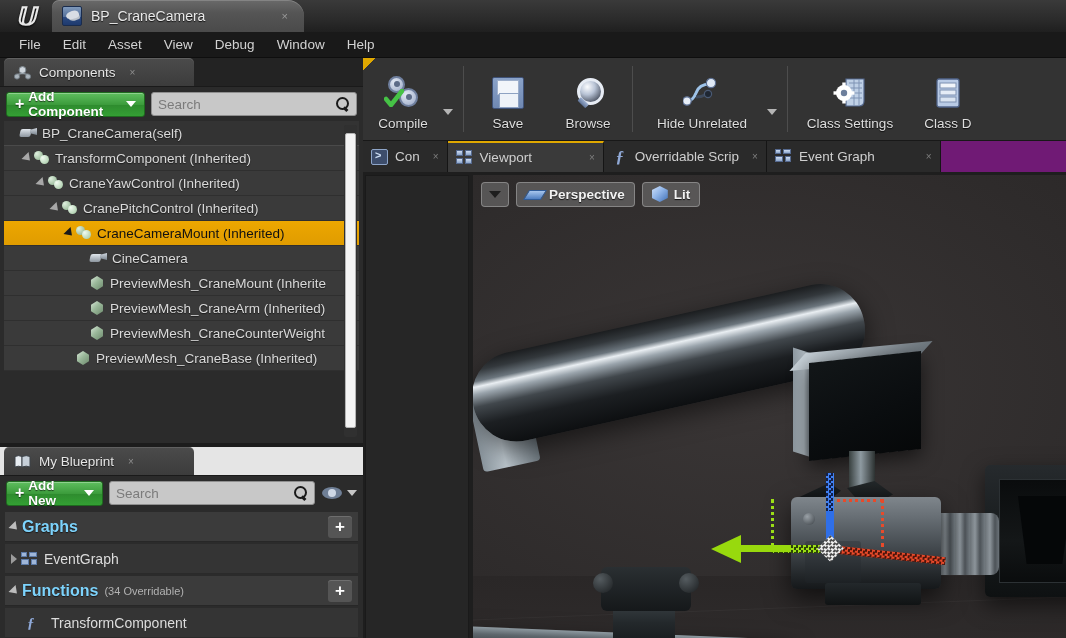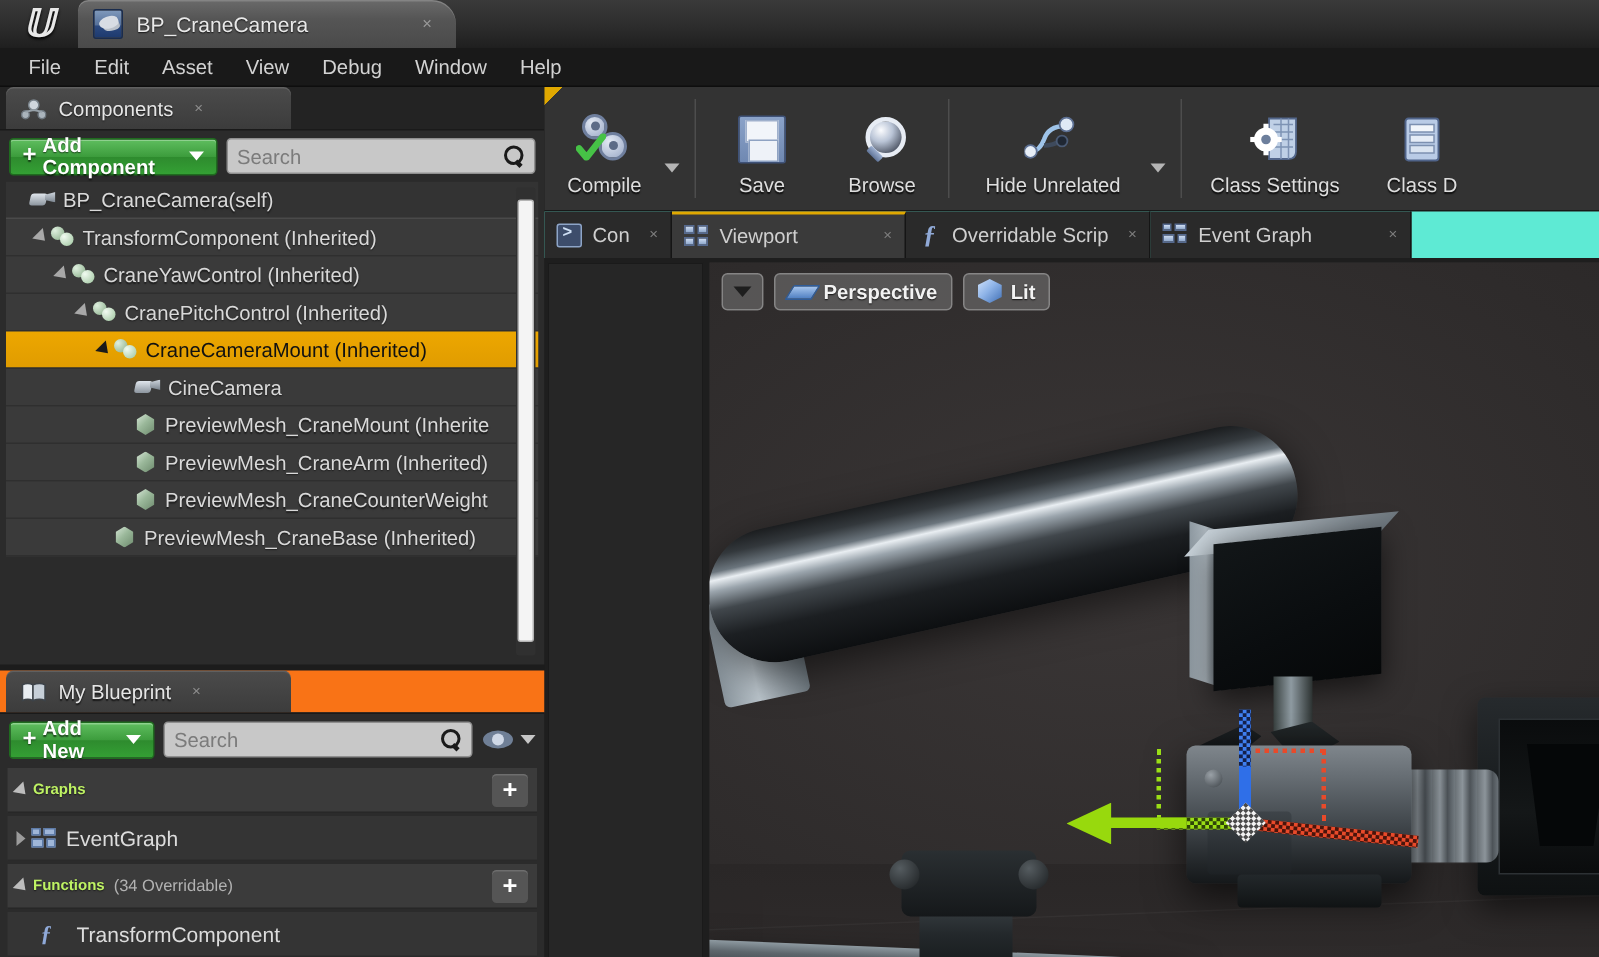--- a/index.html
+++ b/index.html
@@ -197,21 +197,21 @@
     background: #303030; border-radius: 2px;
   }
   .comp-scroll-thumb {
     position: absolute; left: 1px; top: 8px; width: 11px; height: 295px;
     background: #f4f4f4; border: 1px solid #b4b4b4; border-radius: 2px;
   }
 
   
   .mb-tabstrip {
     position: absolute; left: 0; top: 389px; width: 363px; height: 28px;
-    background: #f97316;
+    background: #e5e5e5;
   }
   .mb-panel {
     position: absolute; left: 0; top: 417px; width: 363px; height: 221px;
     background: #2b2b2b; border-top: 1px solid #1a1a1a;
   }
   .mb-toolbar {
     position: absolute; left: 0; top: 0; width: 100%; height: 34px;
     display: flex; align-items: center; padding: 0 6px;
   }
   .eye-icon {
@@ -230,21 +230,21 @@
     border-right: 5px solid transparent; border-top: 6px solid #c6c6c6;
     margin-left: 5px; flex: 0 0 auto;
   }
 
   .mb-list { position: absolute; left: 5px; top: 36px; right: 5px; bottom: 0; }
   .mb-section {
     height: 30px; display: flex; align-items: center; padding: 0 6px;
     background: #3b3b3b; border-bottom: 1px solid #272727; margin-bottom: 2px;
   }
   .mb-section-title {
-    color: #bef264; font-size: 10px; font-weight: bold;
+    color: #7dd3fc; font-size: 16px; font-weight: bold;
     text-shadow: 0 1px 1px rgba(0,0,0,0.6);
   }
   .mb-section-sub { color: #b2b2b2; font-size: 11px; margin-left: 6px; }
   .sec-arrow {
     width: 0; height: 0; flex: 0 0 auto; margin-right: 4px;
     border-top: 5px solid transparent; border-bottom: 5px solid transparent;
     border-left: 7px solid #bdbdbd; transform: rotate(45deg);
   }
   .plus-btn {
     margin-left: auto; width: 24px; height: 22px;
@@ -358,21 +358,21 @@
     border-radius: 1px;
   }
   .ic-find { width: 36px; height: 30px; position: relative; }
   .ic-hide { width: 38px; height: 32px; position: relative; }
   .ic-classset { width: 34px; height: 32px; position: relative; }
   .ic-classdef { width: 26px; height: 32px; position: relative; }
 
   
   .doctabs {
     position: absolute; left: 0; top: 83px; width: 703px; height: 31px;
-    background: #5eead4;
+    background: #701a75;
     display: flex; align-items: flex-start;
   }
   .dtab {
     height: 31px; display: flex; align-items: center;
     padding: 0 8px; gap: 7px; background: #2a2a2a;
     border-right: 1px solid #151515; color: #cfcfcf; font-size: 13.5px;
     white-space: nowrap;
   }
   .dtab.active {
     background: #3a3a3a; border-top: 2px solid #e0a800;

